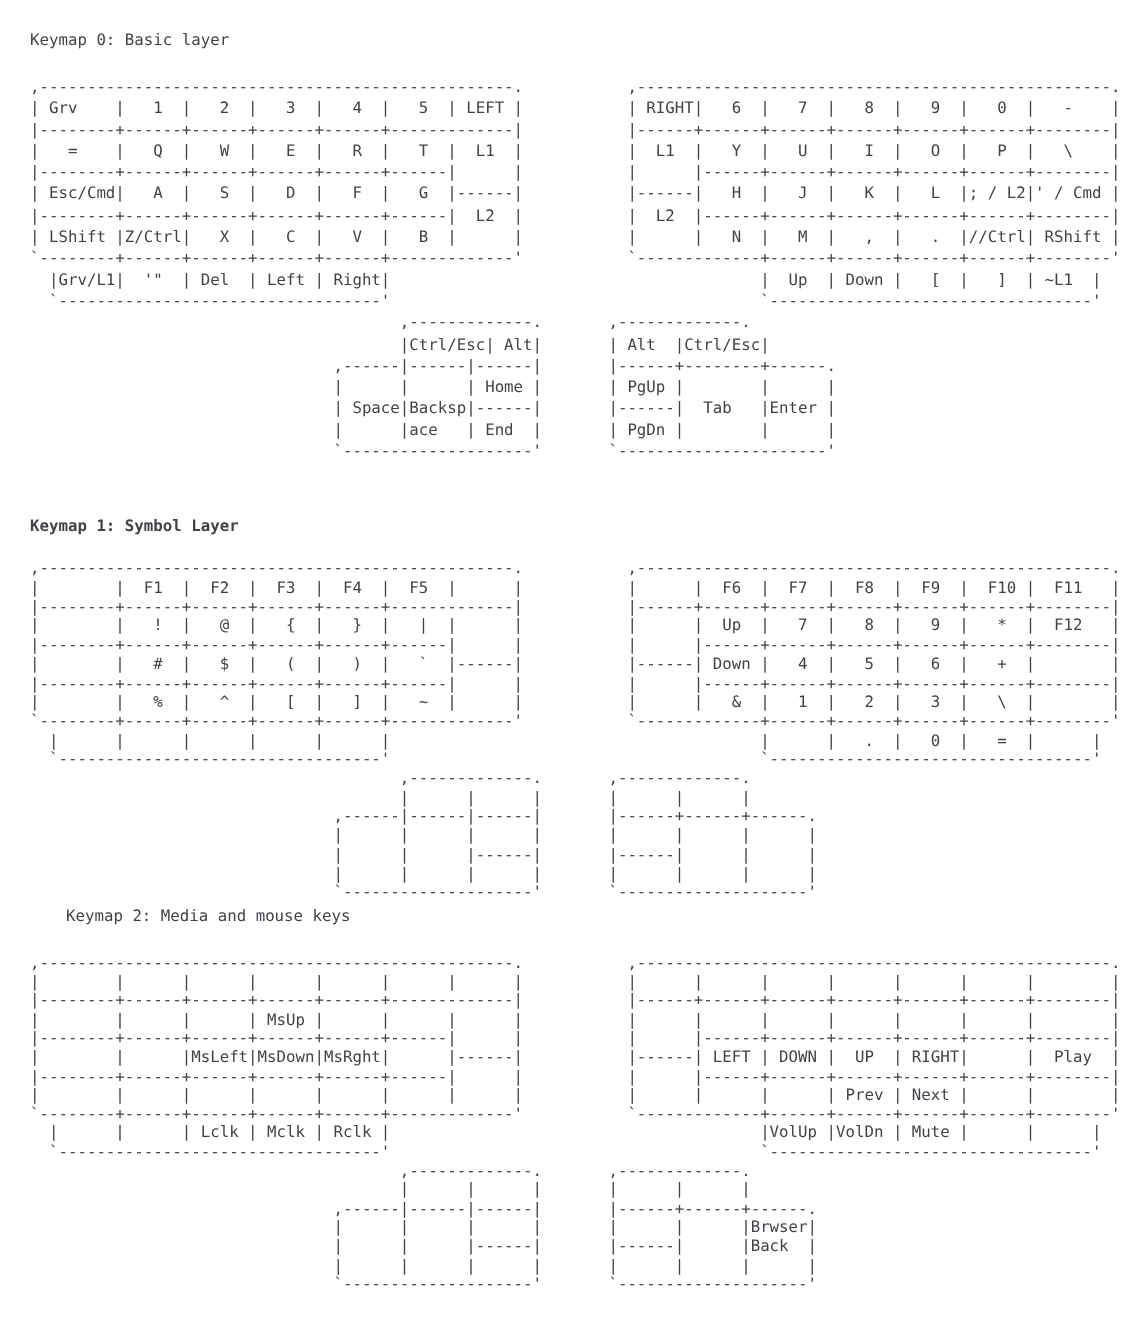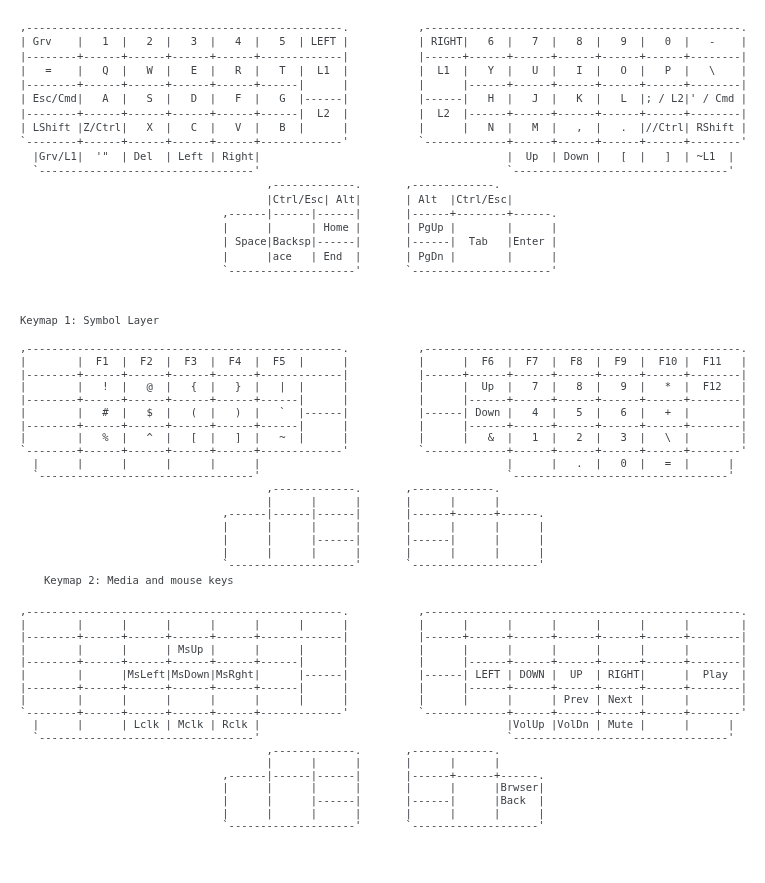--- a/index.html
+++ b/index.html
@@ -21,32 +21,33 @@
   }
   .keymap-art {
     margin: 0;
     font-family: inherit;
     font-size: 10.5px;
     white-space: pre;
   }
   .keymap-0 .keymap-title { margin-bottom: 17px; }
   .keymap-0 .keymap-art   { line-height: 14.3px; }
   .keymap-1 { margin-top: 36px; }
-  .keymap-1 .keymap-title { margin-bottom: 15px; }
+  .keymap-1 .keymap-title { margin-bottom: 15px; font-weight: bold; }
   .keymap-1 .keymap-art   { line-height: 12.7px; }
   .keymap-2 { margin-top: 2px; }
   .keymap-2 .keymap-title { margin-bottom: 18px; padding-left: 24px; }
   .keymap-2 .keymap-art   { line-height: 12.6px; }
 </style>
 </head>
 <body>
 
 <div class="doc">
 
   <section class="keymap keymap-0">
+    <div class="keymap-title">Keymap 0: Basic layer</div>
     <pre class="keymap-art">,--------------------------------------------------.           ,--------------------------------------------------.
 | Grv    |   1  |   2  |   3  |   4  |   5  | LEFT |           | RIGHT|   6  |   7  |   8  |   9  |   0  |   -    |
 |--------+------+------+------+------+-------------|           |------+------+------+------+------+------+--------|
 |   =    |   Q  |   W  |   E  |   R  |   T  |  L1  |           |  L1  |   Y  |   U  |   I  |   O  |   P  |   \    |
 |--------+------+------+------+------+------|      |           |      |------+------+------+------+------+--------|
 | Esc/Cmd|   A  |   S  |   D  |   F  |   G  |------|           |------|   H  |   J  |   K  |   L  |; / L2|' / Cmd |
 |--------+------+------+------+------+------|  L2  |           |  L2  |------+------+------+------+------+--------|
 | LShift |Z/Ctrl|   X  |   C  |   V  |   B  |      |           |      |   N  |   M  |   ,  |   .  |//Ctrl| RShift |
 `--------+------+------+------+------+-------------'           `-------------+------+------+------+------+--------'
   |Grv/L1|  '"  | Del  | Left | Right|                                       |  Up  | Down |   [  |   ]  | ~L1  |

